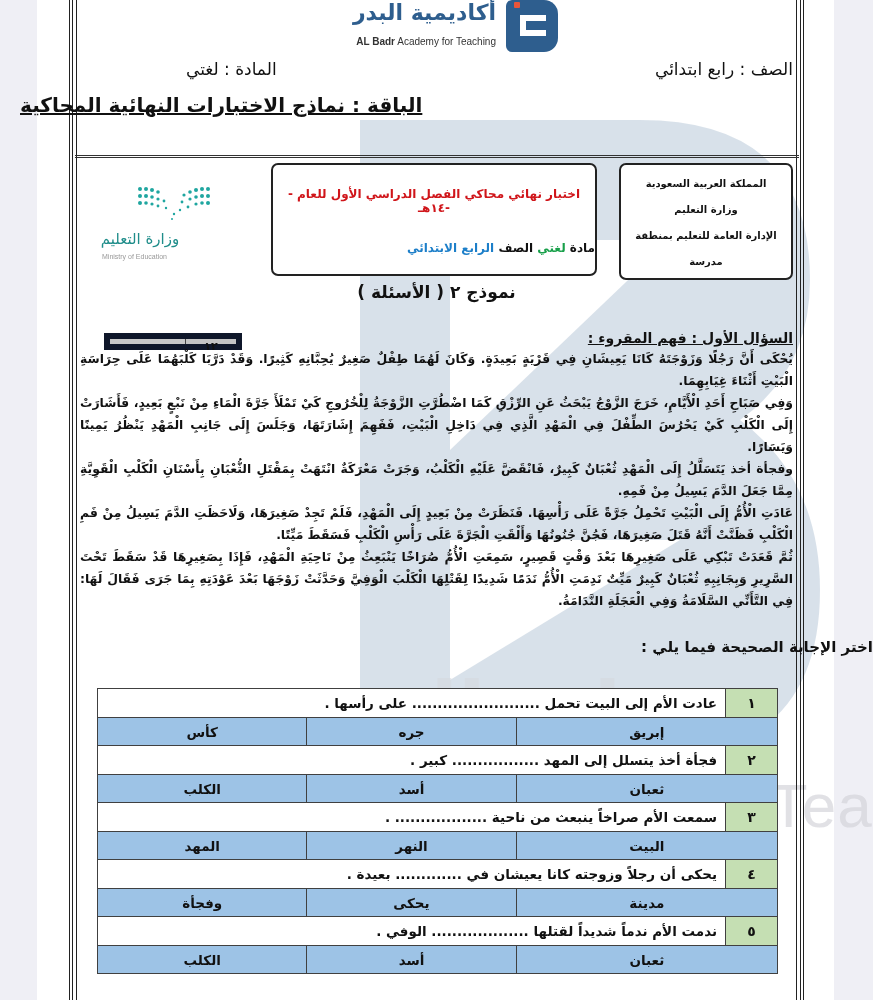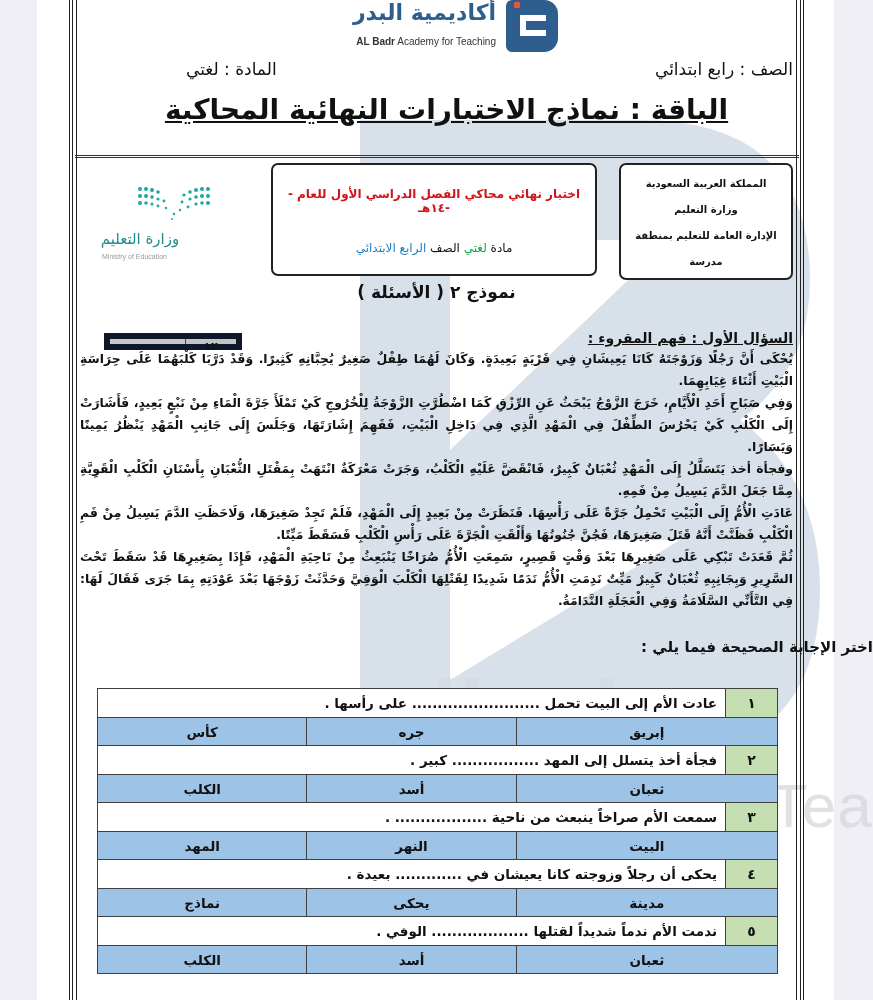--- a/index.html
+++ b/index.html
@@ -56,37 +56,37 @@
     direction: rtl; white-space: nowrap; font-weight: bold;
   }
   .logo-en {
     position: absolute; right: 62px; top: 36px; font-size: 10px; color: #333;
     white-space: nowrap; font-family: "Liberation Sans", sans-serif;
   }
   .logo-en b { font-weight: bold; }
   .grade { position: absolute; right: 80px; top: 59px; font-size: 17px; direction: rtl; white-space: nowrap; }
   .subject { position: absolute; left: 186px; top: 59px; font-size: 17px; direction: rtl; white-space: nowrap; }
   .package-title {
-    position: absolute; left: 0; right: 0; top: 93px; text-align: center;
-    font-size: 28px; font-weight: bold; text-decoration: underline; direction: rtl; padding-left: 20px;
+    position: absolute; left: 0; right: 0; top: 93px; text-align: left;
+    font-size: 20px; font-weight: bold; text-decoration: underline; direction: rtl; padding-left: 20px;
   }
   .hr-thick {
     position: absolute; left: 75px; width: 724px; top: 155px; height: 3px;
     border-top: 1px solid #333; border-bottom: 1px solid #333;
   }
 
   
   .box {
     position: absolute; border: 2px solid #222; border-radius: 7px; background: #fff; margin-left: 29px;
   }
   .box-kingdom { right: 80px; top: 163px; width: 174px; height: 117px; }
   .box-kingdom div { text-align: center; font-size: 10px; font-weight: bold; direction: rtl; line-height: 26px; }
   .box-exam { left: 242px; top: 163px; width: 326px; height: 113px; }
   .exam-title { text-align: center; color: #d0151a; font-size: 12px; font-weight: bold; margin-top: 22px; direction: rtl; }
-  .exam-sub { text-align: center; font-size: 12px; font-weight: normal; margin-top: 26px; direction: rtl; }
+  .exam-sub { font-size: 12px; font-weight: bold; margin-top: 26px; direction: rtl; }
   .exam-sub .green { color: #18a04a; }
   .exam-sub .blue { color: #1d7fc9; }
 
   .moe { position: absolute; left: 100px; top: 180px; width: 90px; height: 90px; }
   .moe-dots { position: absolute; left: 36px; top: 6px; width: 76px; height: 36px; }
   .moe-ar { position: absolute; left: 0; top: 50px; font-size: 15px; color: #1f8d8a; direction: rtl; white-space: nowrap; width: 80px; text-align: center;}
   .moe-en { position: absolute; left: 2px; top: 73px; font-size: 7px; color: #999; white-space: nowrap; font-family: "Liberation Sans", sans-serif; }
 
   .model-title { position: absolute; left: 0; right: 0; top: 282px; text-align: center; font-size: 17px; font-weight: bold; direction: rtl; }
 
@@ -249,21 +249,21 @@
     <td>النهر</td>
     <td>المهد</td>
   </tr>
   <tr>
     <td class="num">٤</td>
     <td class="stem" colspan="3">يحكى أن رجلاً وزوجته كانا يعيشان في ............. بعيدة .</td>
   </tr>
   <tr class="opts">
     <td colspan="2" class="first">مدينة</td>
     <td>يحكى</td>
-    <td>نماذج</td>
+    <td>وفجأة</td>
   </tr>
   <tr>
     <td class="num">٥</td>
     <td class="stem" colspan="3">ندمت الأم ندماً شديداً لقتلها ................... الوفي .</td>
   </tr>
   <tr class="opts">
     <td colspan="2" class="first">ثعبان</td>
     <td>أسد</td>
     <td>الكلب</td>
   </tr>

